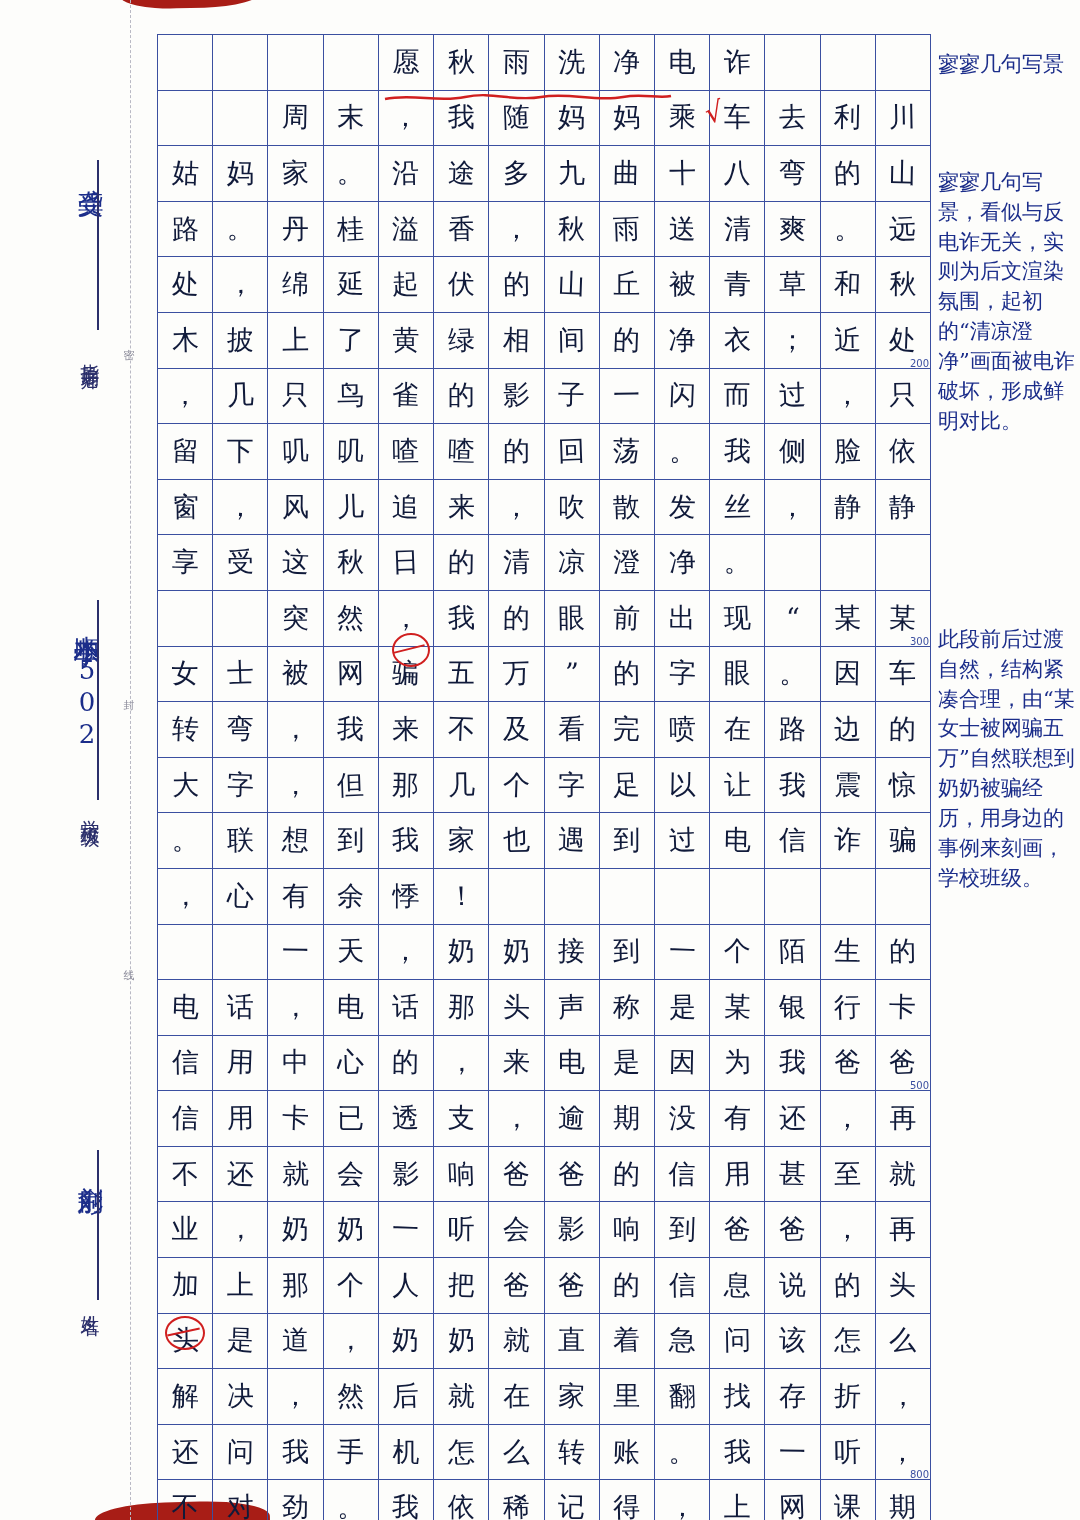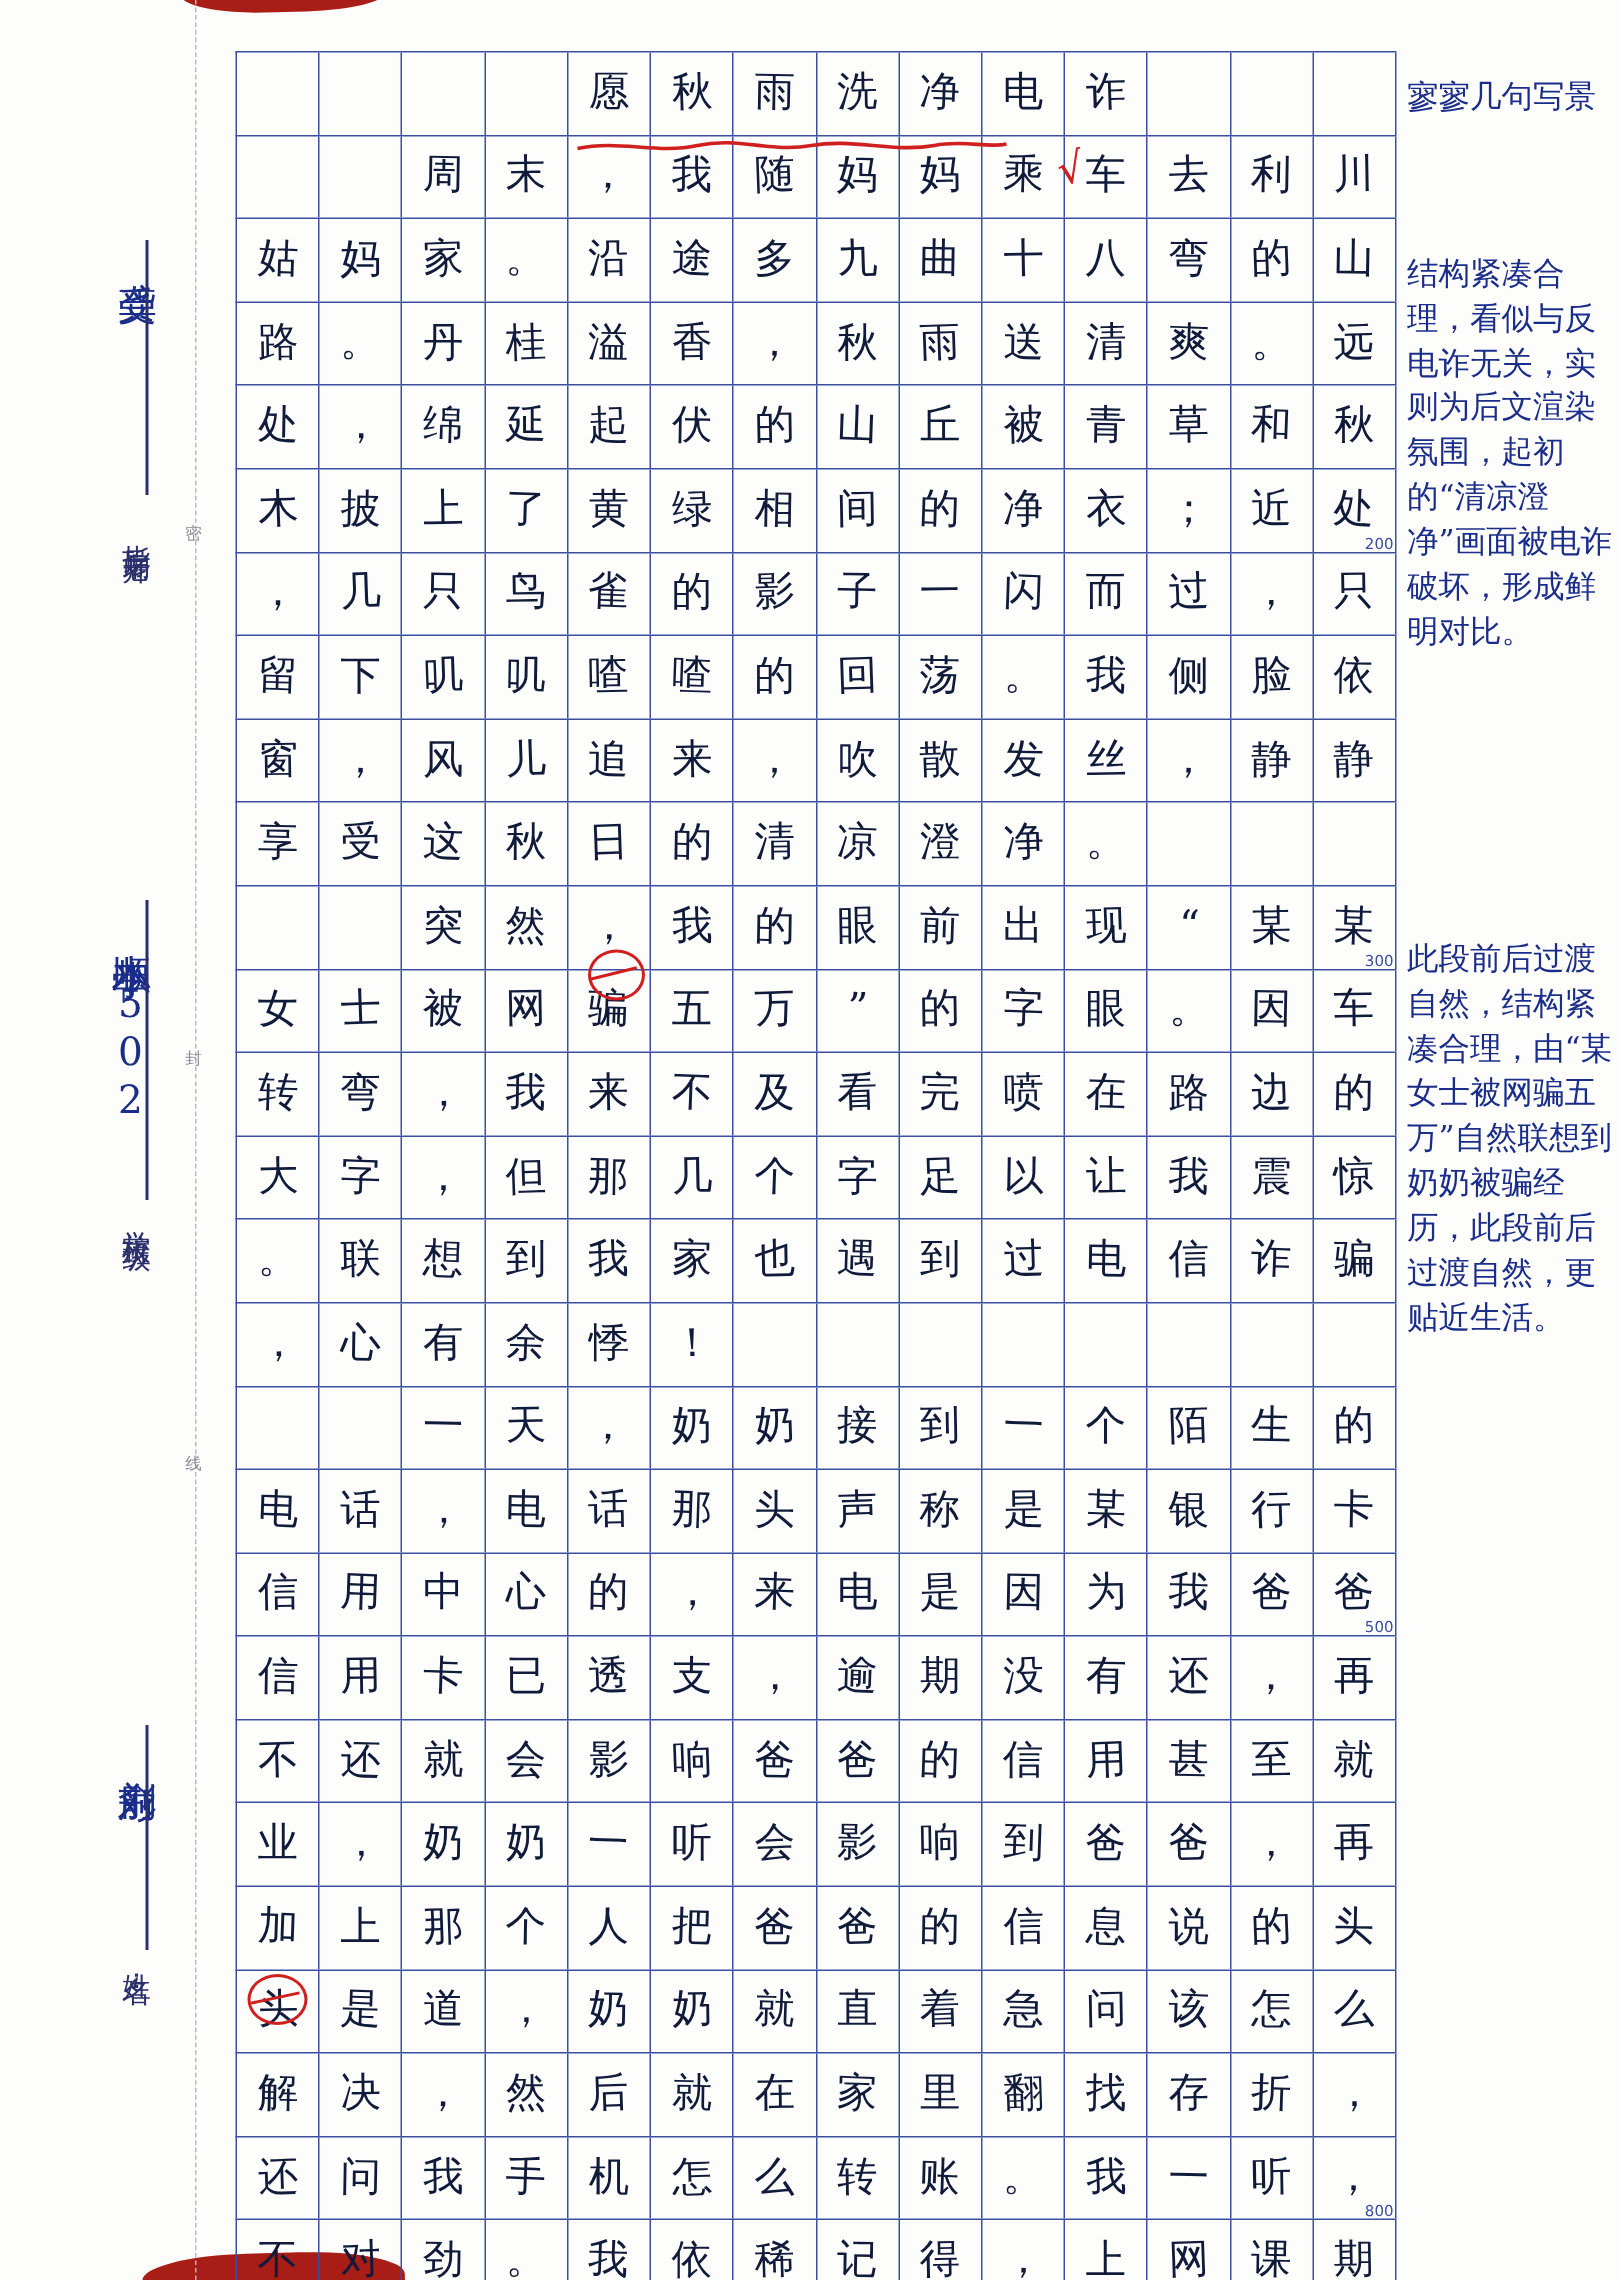--- a/index.html
+++ b/index.html
@@ -1361,16 +1361,16 @@
   <div id="tick-mark">√</div>
 
   <div class="red-circle" style="left:392px; top:633px; width:34px; height:30px;"></div>
   <div class="red-strike" style="left:393px; top:648px; width:32px; transform:rotate(-14deg);"></div>
 
   <div class="red-circle" style="left:165px; top:1316px; width:36px; height:30px;"></div>
   <div class="red-strike" style="left:167px; top:1331px; width:33px; transform:rotate(-12deg);"></div>
 
   <div id="comments">
     <div class="comment-block" id="comment-1">寥寥几句写景</div>
-    <div class="comment-block" id="comment-2">结构紧凑合理，看似与反电诈无关，实则为后文渲染氛围，起初的“清凉澄净”画面被电诈破坏，形成鲜明对比。</div>
-    <div class="comment-block" id="comment-3">此段前后过渡自然，结构紧凑合理，由“某女士被网骗五万”自然联想到奶奶被骗经历，此段前后过渡自然，更贴近生活。</div>
+    <div class="comment-block" id="comment-2">寥寥几句写景，看似与反电诈无关，实则为后文渲染氛围，起初的“清凉澄净”画面被电诈破坏，形成鲜明对比。</div>
+    <div class="comment-block" id="comment-3">此段前后过渡自然，结构紧凑合理，由“某女士被网骗五万”自然联想到奶奶被骗经历，用身边的事例来刻画，学校班级。</div>
   </div>
 </div>
 
 </body></html>

